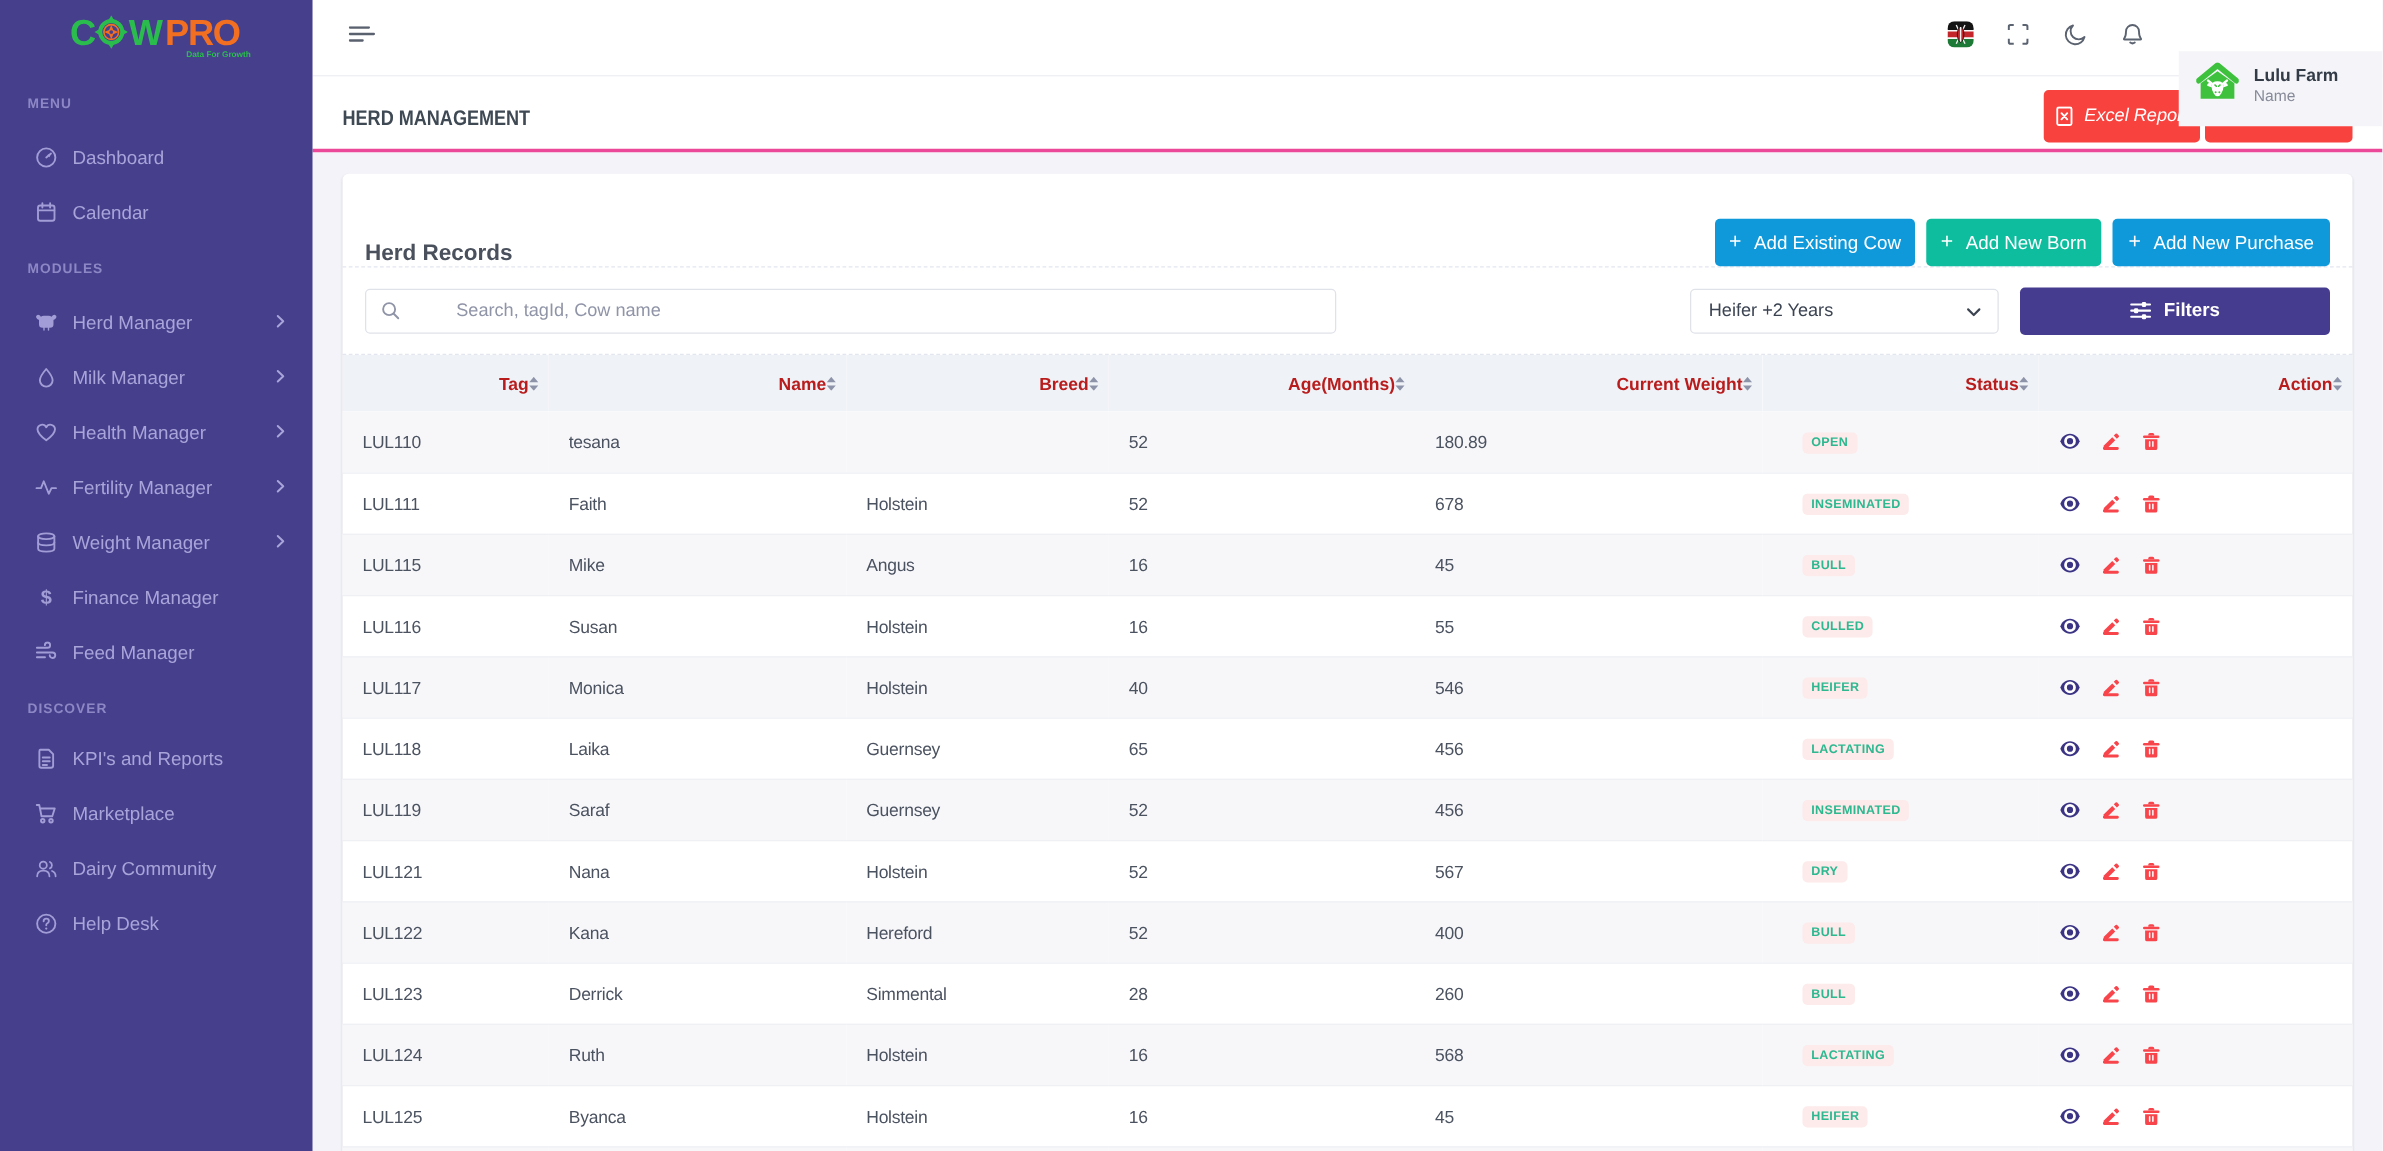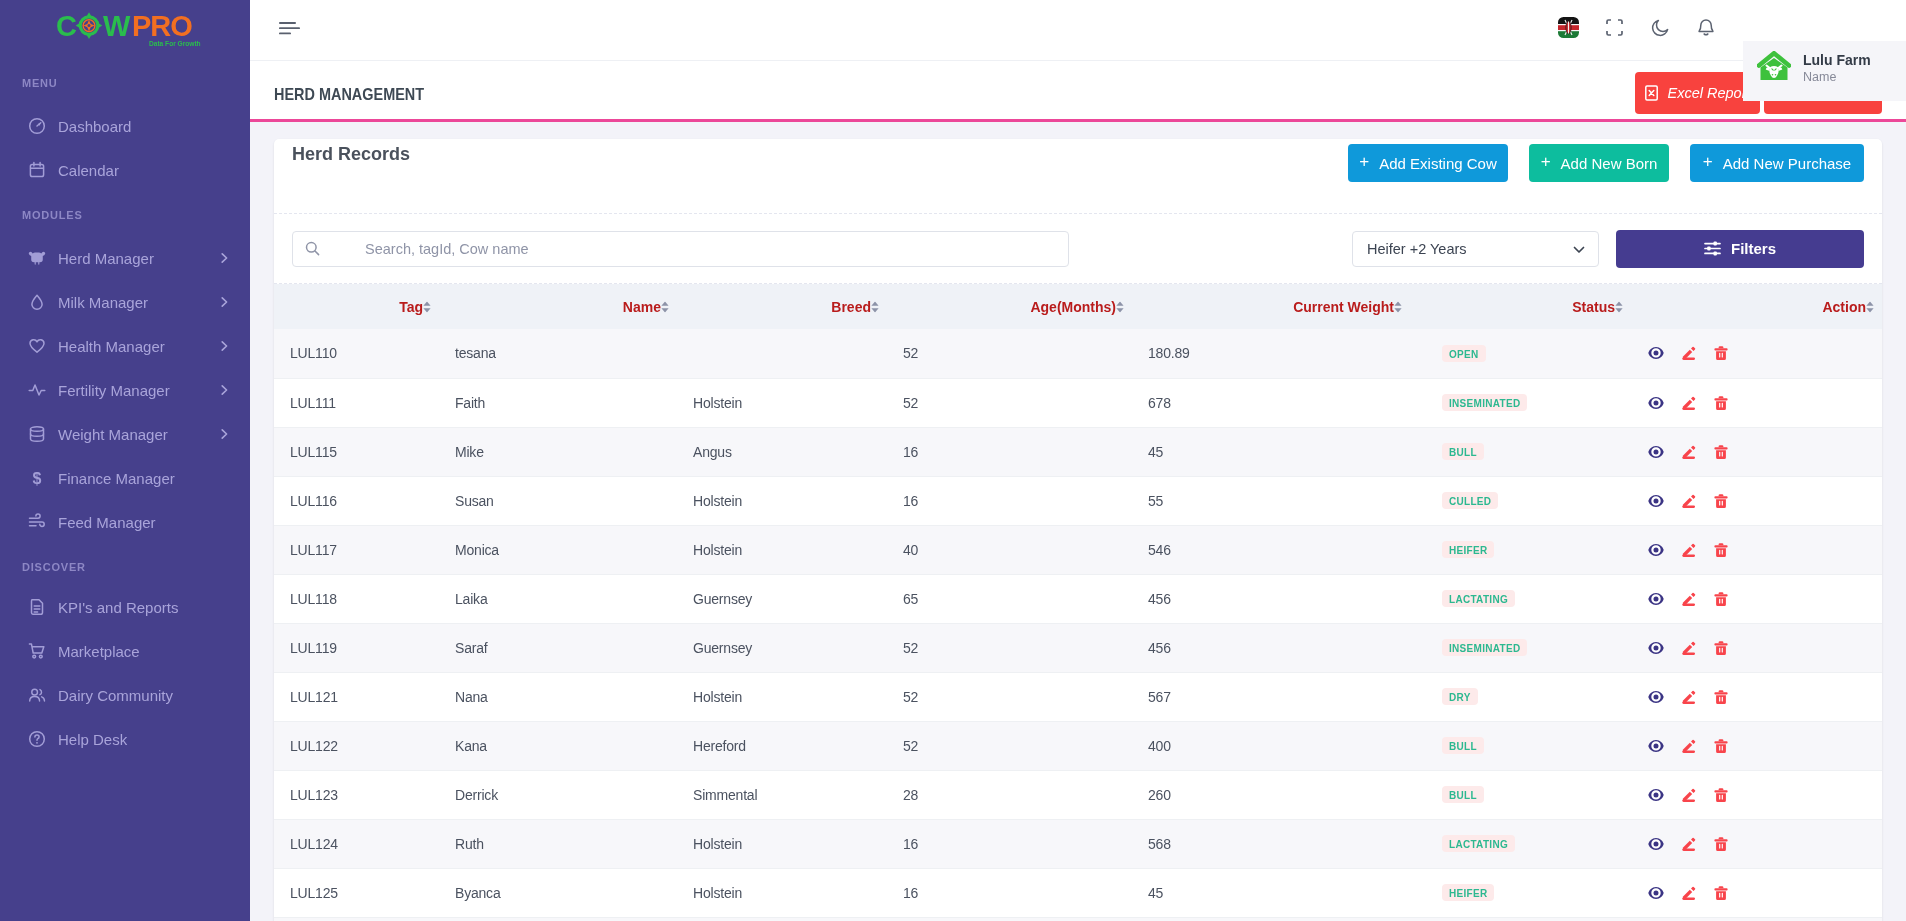--- a/index.html
+++ b/index.html
@@ -32,21 +32,21 @@
 .pagebar .spacer{flex:1;}
 .btn{display:inline-flex;align-items:center;justify-content:center;border-radius:4px;color:#fff;cursor:default;white-space:nowrap;}
 .btn-red{background:#f8423e;height:42px;font-size:14.5px;}
 .btn-red.b1{width:125px;font-style:italic;}
 .btn-red.b2{width:118px;}
 .btn-red + .btn-red{margin-left:4px;}
 
 
 .content{position:absolute;left:0;right:0;top:122px;bottom:0;background:#f3f3f9;padding:17px 24px;overflow:hidden;}
 .card{background:#fff;border-radius:5px;box-shadow:0 1px 2px rgba(56,65,74,.15);height:900px;}
-.card-head{height:75px;display:flex;align-items:flex-start;padding:5px 18px 0;border-bottom:1px dashed #e4e6ef;gap:12px;}
+.card-head{height:75px;display:flex;align-items:flex-end;padding:5px 18px 0;border-bottom:1px dashed #e4e6ef;}
 .card-title{font-size:18px;font-weight:700;color:#4a515c;}
 .card-head .spacer{flex:1;}
 .btn-add{height:38px;font-size:15px;}
 .btn-add.w1{width:160px;}
 .btn-add.w2{width:140px;}
 .btn-add.w3{width:174px;}
 .btn-add .plus{font-size:17px;margin-right:10px;font-weight:400;position:relative;top:-1px;}
 .btn-blue{background:#0f99da;}
 .btn-green{background:#0dbd9e;margin:0 9px;}
 .search-row{height:70px;display:flex;align-items:center;padding:0 18px;border-bottom:1px dashed #e4e6ef;}

